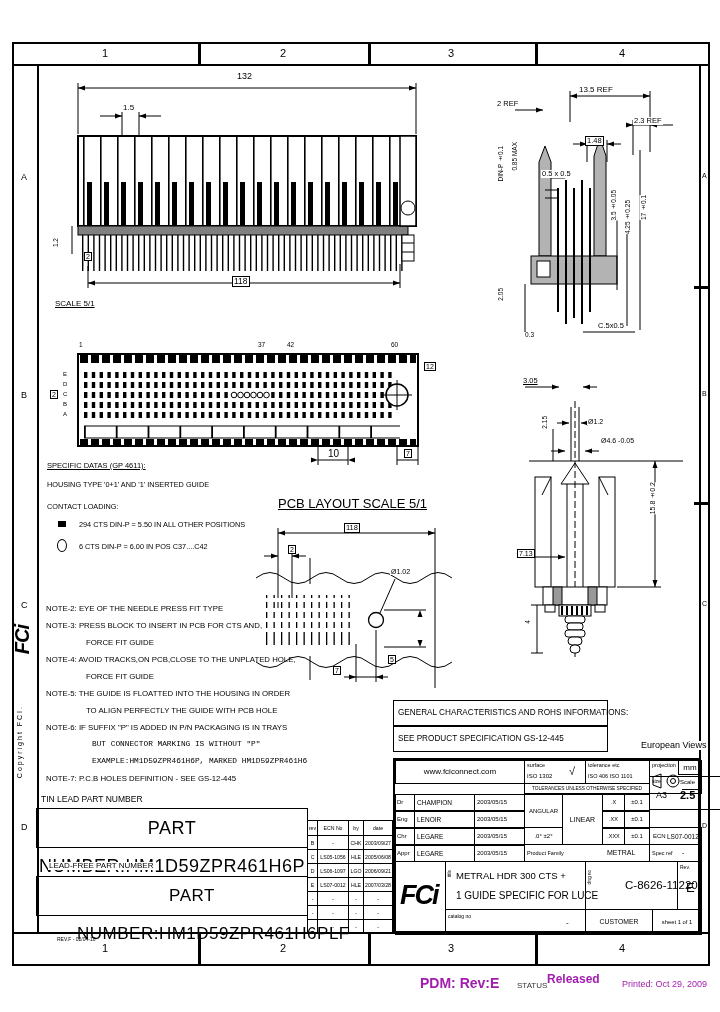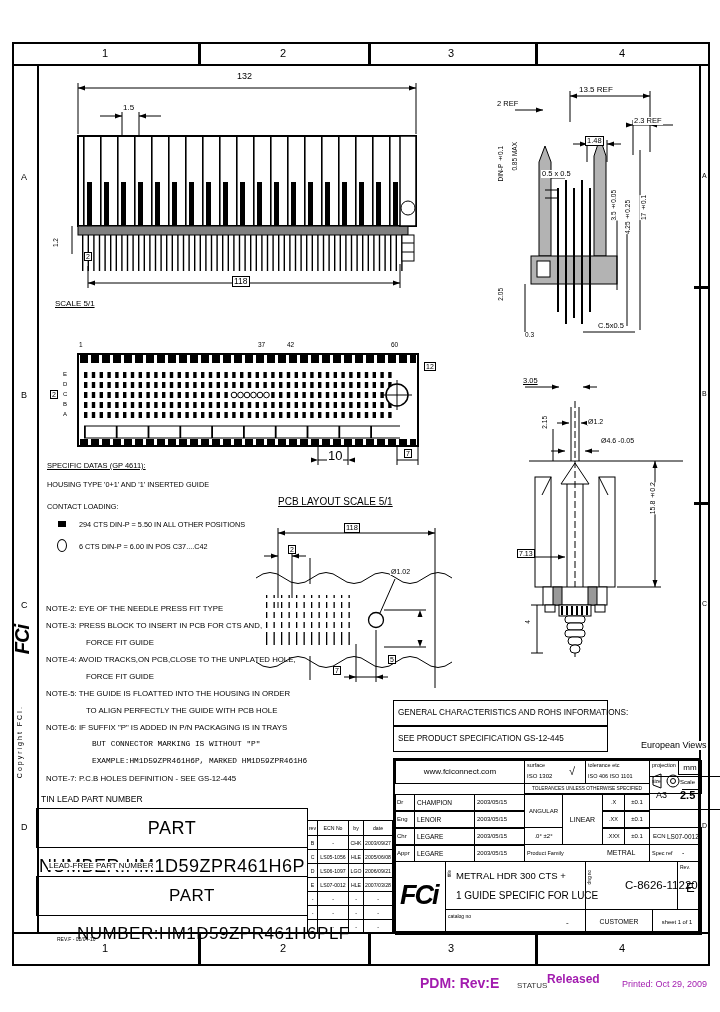--- a/index.html
+++ b/index.html
@@ -211,21 +211,21 @@
 <span class="lb" style="left:257px;top:342px;font-size:6.5px;">37</span>
 <span class="lb" style="left:286px;top:342px;font-size:6.5px;">42</span>
 <span class="lb" style="left:390px;top:342px;font-size:6.5px;">60</span>
 <span class="lb" style="left:62px;top:371px;font-size:6px;">E</span>
 <span class="lb" style="left:62px;top:381px;font-size:6px;">D</span>
 <span class="lb" style="left:62px;top:391px;font-size:6px;">C</span>
 <span class="lb" style="left:62px;top:401px;font-size:6px;">B</span>
 <span class="lb" style="left:62px;top:411px;font-size:6px;">A</span>
 <span class="lb bx" style="left:424px;top:362px;font-size:7px;">12</span>
 <span class="lb bx" style="left:50px;top:390px;font-size:7px;">2</span>
-<span class="lb" style="left:327px;top:449px;font-size:13px;">10</span>
+<span class="lb" style="left:327px;top:449px;font-size:10px;">10</span>
 <span class="lb bx" style="left:404px;top:449px;font-size:7px;">7</span>
 
 <span class="lb ul" style="left:46px;top:462px;font-size:7.5px;">SPECIFIC DATAS (GP 4611):</span>
 <span class="lb" style="left:46px;top:481px;font-size:7.3px;">HOUSING TYPE '0+1' AND '1' INSERTED GUIDE</span>
 <span class="lb" style="left:46px;top:503px;font-size:7.3px;">CONTACT LOADING:</span>
 <div class="ln" style="left:58px;top:521px;width:8px;height:6px;"></div>
 <span class="lb" style="left:78px;top:521px;font-size:7.3px;">294 CTS DIN-P = 5.50 IN ALL OTHER POSITIONS</span>
 <div class="a" style="left:57px;top:539px;width:10px;height:13px;border:1.8px solid #000;border-radius:50%;"></div>
 <span class="lb" style="left:78px;top:543px;font-size:7.3px;">6 CTS DIN-P = 6.00 IN POS C37....C42</span>
 
@@ -258,21 +258,21 @@
     <path d="M30,41 l7,-2.5 v5 z"></path>
       <path d="M187,41 l-7,-2.5 v5 z"></path>
     <path d="M30,64 l-7,-2.5 v5 z"></path>
       <path d="M44,64 l7,-2.5 v5 z"></path>
     <path d="M172,118 l-2.5,7 h5 z"></path>
       <path d="M172,155 l-2.5,-7 h5 z"></path>
     <path d="M108,185 l-7,-2.5 v5 z"></path>
       <path d="M128,185 l7,-2.5 v5 z"></path>
   </g>
 </svg>
-<span class="lb ul" style="left:277px;top:497px;font-size:10px;">PCB LAYOUT SCALE 5/1</span>
+<span class="lb ul" style="left:277px;top:497px;font-size:13px;">PCB LAYOUT SCALE 5/1</span>
 <span class="lb bx" style="left:344px;top:523px;font-size:7.5px;">118</span>
 <span class="lb bx" style="left:288px;top:545px;font-size:7px;">2</span>
 <span class="lb" style="left:390px;top:568px;font-size:7px;">Ø1.02</span>
 <span class="lb bx" style="left:388px;top:655px;font-size:7px;">5</span>
 <span class="lb bx" style="left:333px;top:666px;font-size:7px;">7</span>
 
 <svg style="left:515px;top:365px;" width="182" height="300" viewBox="0 0 182 300">
   <g stroke="#000" fill="none">
     <line x1="10" y1="22" x2="44" y2="22"></line>
     <line x1="68" y1="22" x2="82" y2="22"></line>

